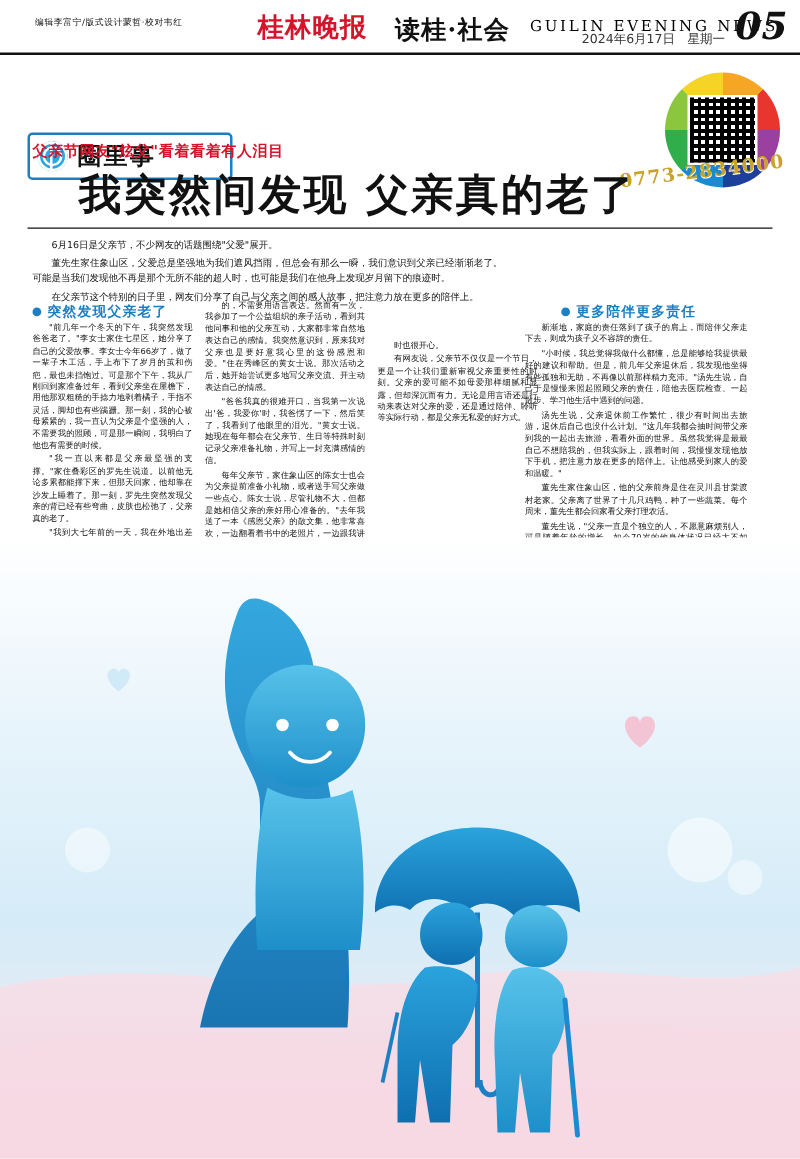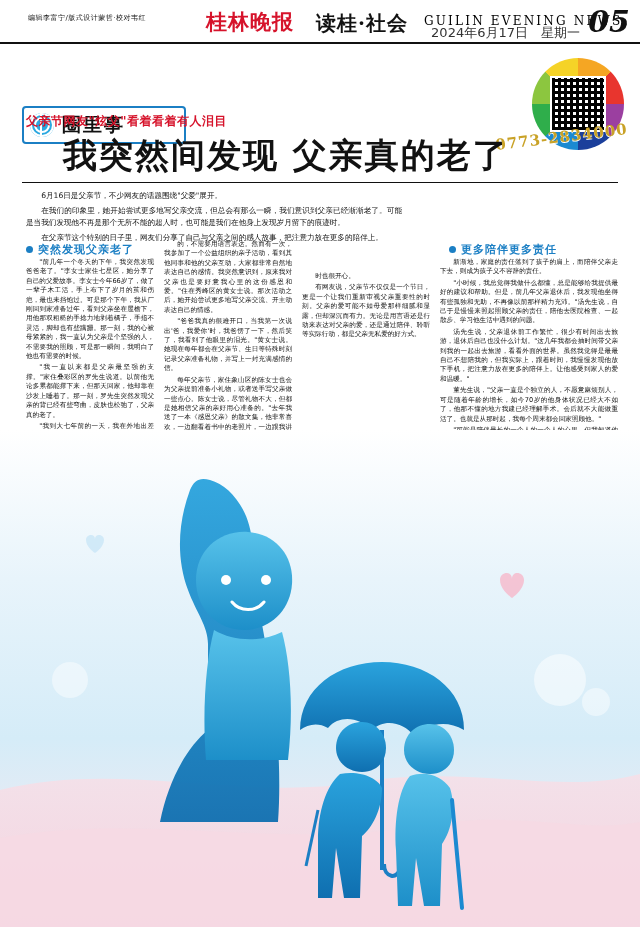--- a/index.html
+++ b/index.html
@@ -42,21 +42,21 @@
     font-family:"DejaVu Serif","Liberation Serif",serif;
   }
   .page-no{
     position:absolute;right:10px;top:4px;
     font-size:30px;font-weight:bold;color:#111;
     font-family:"DejaVu Serif","Liberation Serif",serif;
     font-style:italic;
   }
   .pub-date{
     position:absolute;right:60px;top:24px;
-    font-size:13px;color:#333;white-space:nowrap;
+    font-size:10px;color:#333;white-space:nowrap;
   }
 
   
   .col-logo{
     position:absolute;left:22px;top:58px;
     width:160px;height:34px;
     border:2px solid #1b7fc4;
     border-radius:4px;
     display:flex;align-items:center;margin-top:48px;
   }
@@ -147,21 +147,21 @@
   
   .col{
     position:absolute;
     font-size:6.6px;line-height:9.4px;color:#111;
     text-align:justify;
   }
   .col p{margin:0 0 2px 0;text-indent:2em;}
   .c1{left:26px;top:258px;width:128px;}
   .c2{left:164px;top:240px;width:128px;}
   .c3{left:302px;top:240px;width:128px;margin-top:32px;}
-  .c4{left:440px;top:258px;width:178px;}
+  .c4{left:420px;top:258px;width:178px;}
 
   .subhead{
     display:flex;align-items:center;gap:5px;
     font-size:11px;font-weight:bold;color:#1b7fc4;
     margin:4px 0 5px 0;letter-spacing:1px;
     text-indent:0;
     font-family:"DejaVu Serif","Liberation Serif",serif;
   }
   .subhead .dot{
     width:7px;height:7px;border-radius:50%;
@@ -211,21 +211,21 @@
       <i></i>
     </div>
   <div class="hotline">0773-2834000</div>
 
   <div class="kicker">父亲节网友"炫父"看着看着有人泪目</div>
   <div class="headline">我突然间发现  父亲真的老了</div>
   <div class="rule"></div>
 
   <div class="lead">
     <p>6月16日是父亲节，不少网友的话题围绕"父爱"展开。</p>
-    <p>在我们的印象里，她开始尝试更多地写父亲交流，但总会有那么一瞬，我们意识到父亲已经渐渐老了。可能是当我们发现他不再是那个无所不能的超人时，也可能是我们在他身上发现岁月留下的痕迹时。</p>
+    <p>董先生家住象山区，父爱总是坚强地为我们遮风挡雨，但总会有那么一瞬，我们意识到父亲已经渐渐老了。可能是当我们发现他不再是那个无所不能的超人时，也可能是我们在他身上发现岁月留下的痕迹时。</p>
     <p>在父亲节这个特别的日子里，网友们分享了自己与父亲之间的感人故事，把注意力放在更多的陪伴上。</p>
   </div>
 
   <div class="subhead subhead-top">
     <span class="dot"></span>
     <span>突然发现父亲老了</span>
   </div>
   <div class="subhead subhead-r">
     <span class="dot"></span>
     <span>更多陪伴更多责任</span>
@@ -252,20 +252,21 @@
 
   <div class="col c3">
     <p>时也很开心。</p>
     <p>有网友说，父亲节不仅仅是一个节日，更是一个让我们重新审视父亲重要性的时刻。父亲的爱可能不如母爱那样细腻和显露，但却深沉而有力。无论是用言语还是行动来表达对父亲的爱，还是通过陪伴、聆听等实际行动，都是父亲无私爱的好方式。</p>
   </div>
 
   <div class="col c4">
     <p>新渐地，家庭的责任落到了孩子的肩上，而陪伴父亲走下去，则成为孩子义不容辞的责任。</p>
     <p>"小时候，我总觉得我做什么都懂，总是能够给我提供最好的建议和帮助。但是，前几年父亲退休后，我发现他坐得有些孤独和无助，不再像以前那样精力充沛。"汤先生说，自己于是慢慢来照起照顾父亲的责任，陪他去医院检查、一起散步、学习他生活中遇到的问题。</p>
     <p>汤先生说，父亲退休前工作繁忙，很少有时间出去旅游，退休后自己也没什么计划。"这几年我都会抽时间带父亲到我的一起出去旅游，看看外面的世界。虽然我觉得是最最自己不想陪我的，但我实际上，跟着时间，我慢慢发现他放下手机，把注意力放在更多的陪伴上。让他感受到家人的爱和温暖。"</p>
+    <p>董先生家住象山区，他的父亲前身是住在灵川县甘棠渡村老家。父亲离了世界了十几只鸡鸭，种了一些蔬菜。每个周末，董先生都会回家看父亲打理农活。</p>
     <p>董先生说，"父亲一直是个独立的人，不愿意麻烦别人，可是随着年龄的增长，如今70岁的他身体状况已经大不如了，他那不懂的地方我建已经理解手术。会后就不大能做重活了。也就是从那时起，我每个周末都会回家照顾他。"</p>
     <p>"可能是陪伴最长的一个人的一个人的心里，但我知道他心里其实很高兴和人陪着，每个我看着他忙碌的身影，时常讲述那些过去的事情，虽然都是一些小事，但我在他那里的时候就觉得高兴的一个平凡的日子。"董先生认为，无论多陪伴父亲，给孩子更好的关心，无论要得经多人更简，希望在父亲节这个会需要孩子的父母心着，能在这个特别的日子里，大家都能用心去陪伴父亲。</p>
   </div>
 
   <div class="byline">记者李贝</div>
   <div class="sign">父亲。</div>
 
   <div class="art">
     <svg width="640" height="497" viewBox="0 0 640 497">
       <defs>

